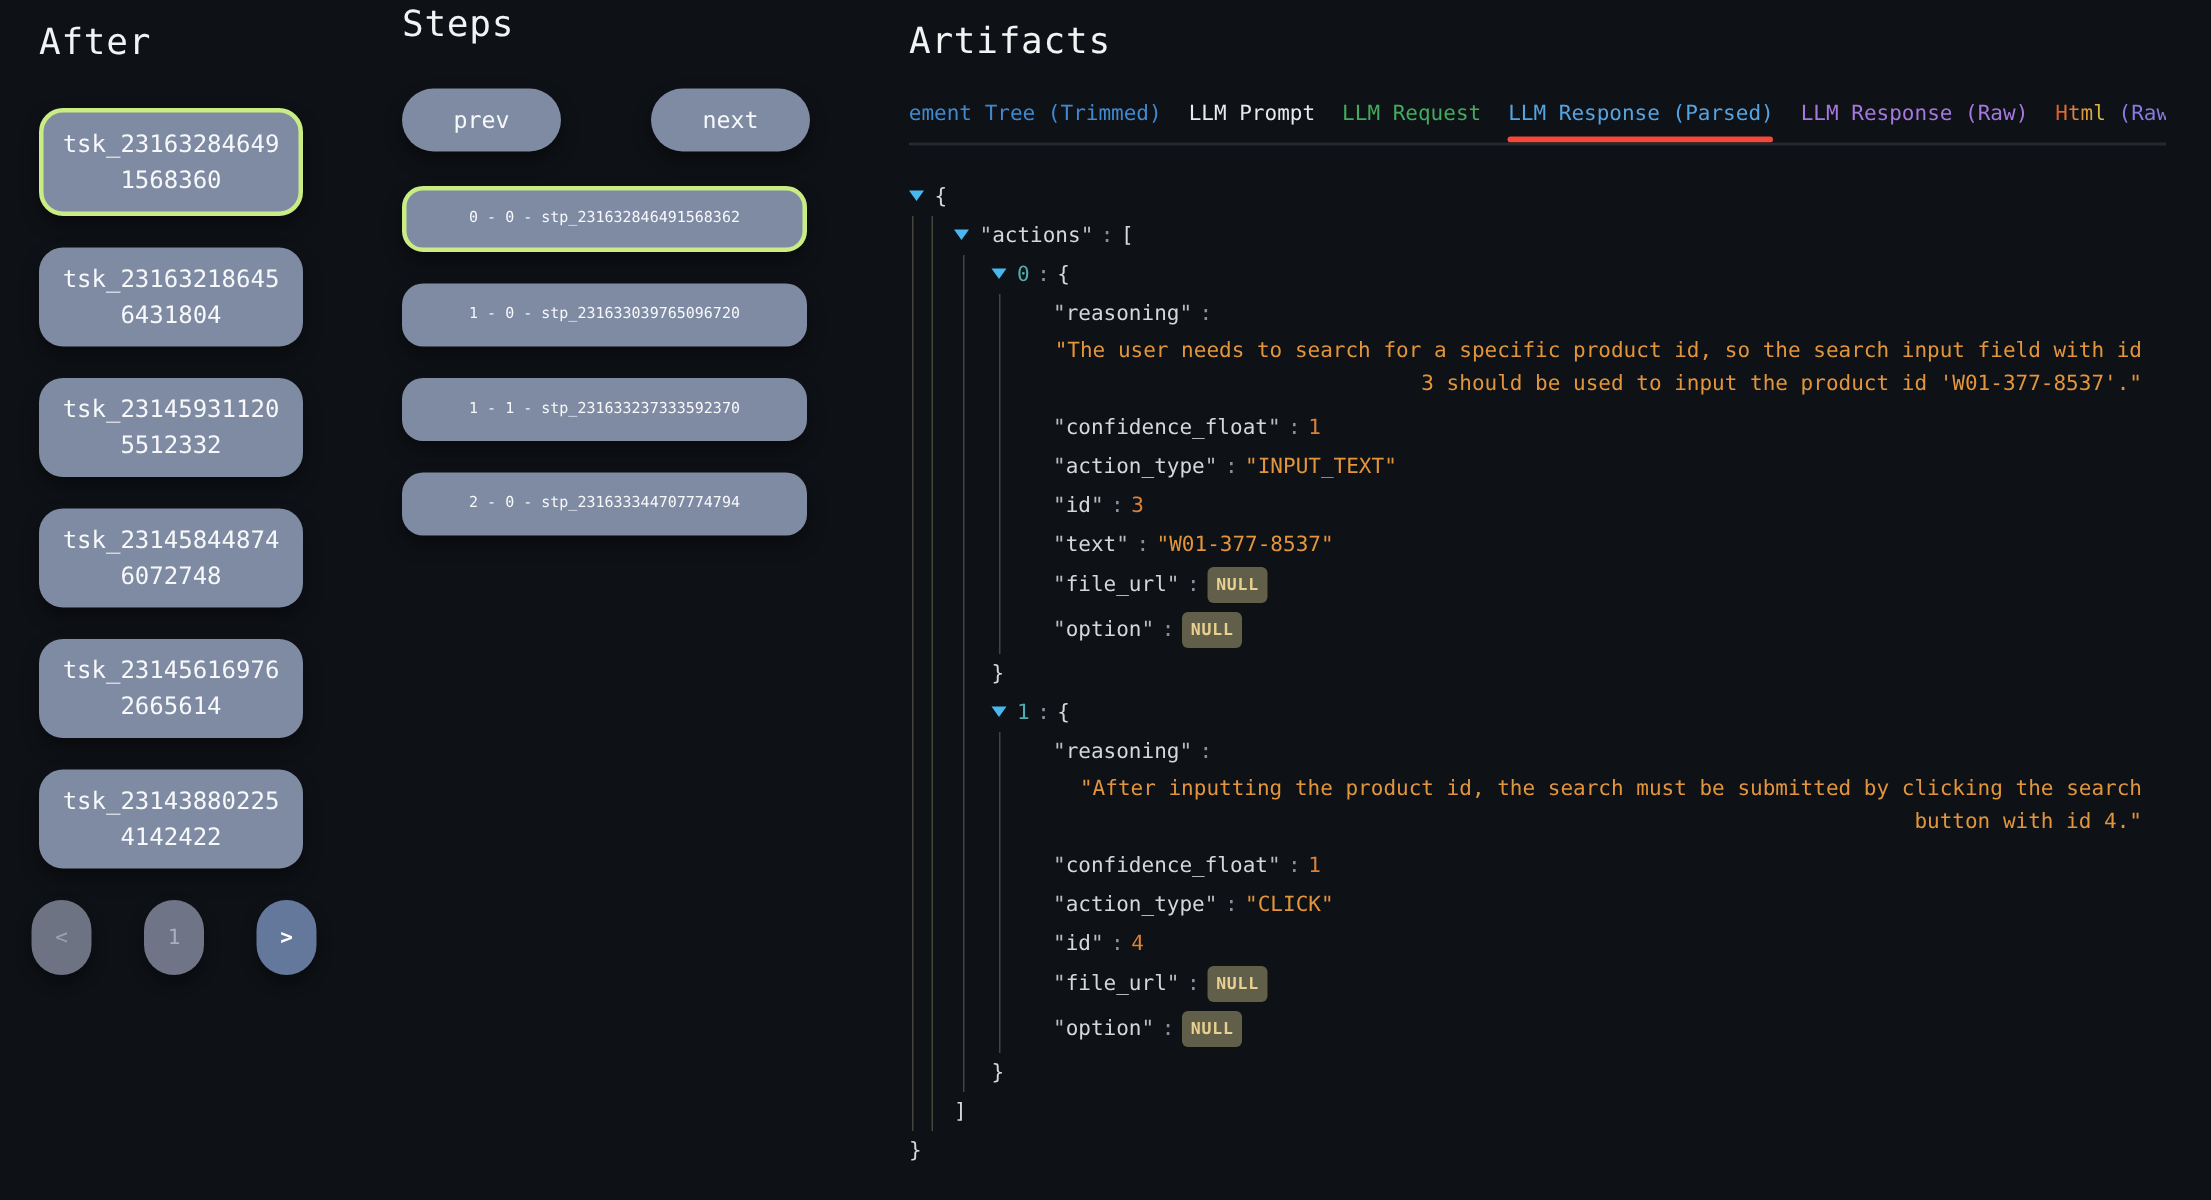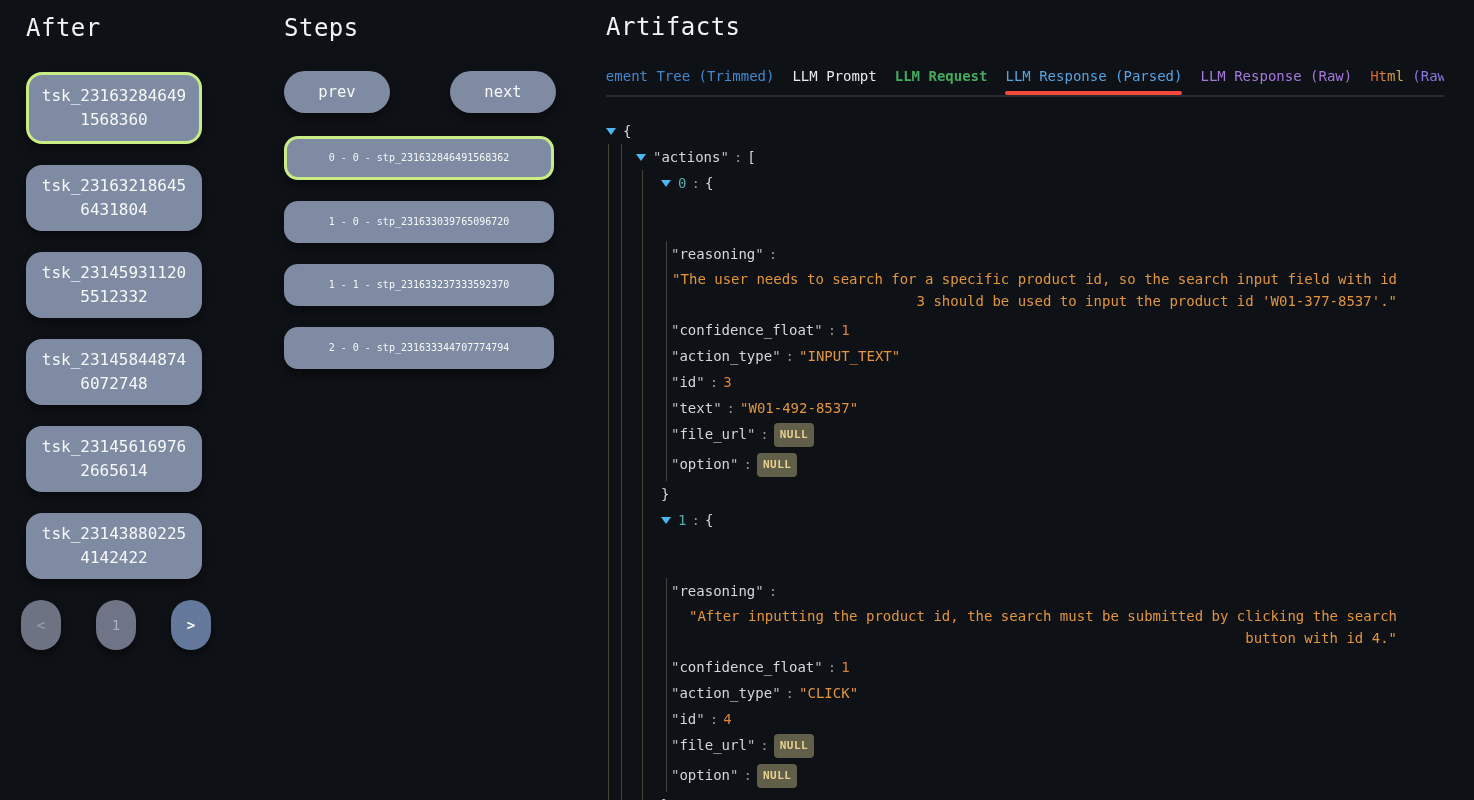--- a/index.html
+++ b/index.html
@@ -68,21 +68,21 @@
     width:40px;height:50px;
     border:none;border-radius:20px;
     font-family:inherit;font-size:14px;
     cursor:pointer;
     box-shadow:0 5px 10px rgba(0,0,0,.4);
   }
   .page-btn.disabled{background:var(--slate-dim);color:#9aa2b3;cursor:default;}
   .page-btn.pagenum{background:var(--slate-dim2);color:#aab0bf;}
   .page-btn.next{background:#63789a;color:#ffffff;font-weight:bold;}
   
-  .steps-panel{position:absolute;left:268px;top:14px;width:272px;margin-left:16px;}
+  .steps-panel{position:absolute;left:268px;top:2px;width:272px;}
   .step-nav{display:flex;justify-content:space-between;margin-top:29px;}
   .nav-btn{
     width:106px;height:42px;
     background:var(--slate);
     color:var(--text);
     border:none;border-radius:21px;
     font-family:inherit;font-size:15.5px;
     cursor:pointer;
     box-shadow:0 6px 12px rgba(0,0,0,.4);
   }
@@ -122,36 +122,36 @@
     cursor:pointer;
     background:none;border:none;font-family:inherit;
   }
   .tab.active::after{
     content:'';
     position:absolute;left:0;right:0;bottom:0;
     height:4px;background:var(--red);border-radius:2px;
   }
   .tab-c1{color:#4189cf;}
   .tab-c2{color:#e8e9eb;}
-  .tab-c3{color:#43ab5d;font-weight:bold;}
+  .tab-c3{color:#43ab5d;}
   .tab-c4{color:#55a4e2;}
   .tab-c5{color:#a678de;}
   .tab-html .html-word{
     background:linear-gradient(90deg,#e0572e,#d8c84a);
     -webkit-background-clip:text;background-clip:text;
     color:transparent;
   }
   .tab-html .raw-word{color:#867ae0;}
   
   .jviewer{margin-top:21px;font-size:14px;}
   .jrow{line-height:20px;padding:3px 0;white-space:nowrap;}
   .jg0{margin-left:2px;border-left:1px solid var(--guide);}
   .jg1{margin-left:12px;border-left:1px solid var(--guide);padding-left:14px;}
   .jg2{margin-left:6px;border-left:1px solid var(--guide);padding-left:18px;}
-  .jg3{margin-left:5px;border-left:1px solid var(--guide);padding-left:4px;margin-top:45px;}
+  .jg3{margin-left:5px;border-left:1px solid var(--guide);padding-left:35px;}
   .tri{
     display:inline-block;width:0;height:0;
     border-left:5.5px solid transparent;
     border-right:5.5px solid transparent;
     border-top:7px solid var(--tri);
     margin-right:7px;
     transform:translateY(-1px);
     cursor:pointer;
   }
   .jbrace{color:var(--key);}
@@ -242,21 +242,21 @@
         <div class="jrow"><span class="tri"></span><span class="jkey">actions</span><span class="jcolon">:</span><span class="jbrace">[</span></div>
         <div class="jg2">
 
           <div class="jrow"><span class="tri"></span><span class="jindex">0</span><span class="jcolon">:</span><span class="jbrace">{</span></div>
           <div class="jg3">
             <div class="jrow"><span class="jkey">reasoning</span><span class="jcolon">:</span></div>
             <div class="jvalue">The user needs to search for a specific product id, so the search input field with id 3 should be used to input the product id 'W01-377-8537'.</div>
             <div class="jrow"><span class="jkey">confidence_float</span><span class="jcolon">:</span><span class="jnum">1</span></div>
             <div class="jrow"><span class="jkey">action_type</span><span class="jcolon">:</span><span class="jstr">INPUT_TEXT</span></div>
             <div class="jrow"><span class="jkey">id</span><span class="jcolon">:</span><span class="jnum">3</span></div>
-            <div class="jrow"><span class="jkey">text</span><span class="jcolon">:</span><span class="jstr">W01-492-8537</span></div>
+            <div class="jrow"><span class="jkey">text</span><span class="jcolon">:</span><span class="jstr">W01-377-8537</span></div>
             <div class="jrow"><span class="jkey">file_url</span><span class="jcolon">:</span><span class="null-badge">NULL</span></div>
             <div class="jrow"><span class="jkey">option</span><span class="jcolon">:</span><span class="null-badge">NULL</span></div>
           </div>
           <div class="jrow"><span class="jbrace">}</span></div>
 
           <div class="jrow"><span class="tri"></span><span class="jindex">1</span><span class="jcolon">:</span><span class="jbrace">{</span></div>
           <div class="jg3">
             <div class="jrow"><span class="jkey">reasoning</span><span class="jcolon">:</span></div>
             <div class="jvalue">After inputting the product id, the search must be submitted by clicking the search button with id 4.</div>
             <div class="jrow"><span class="jkey">confidence_float</span><span class="jcolon">:</span><span class="jnum">1</span></div>

